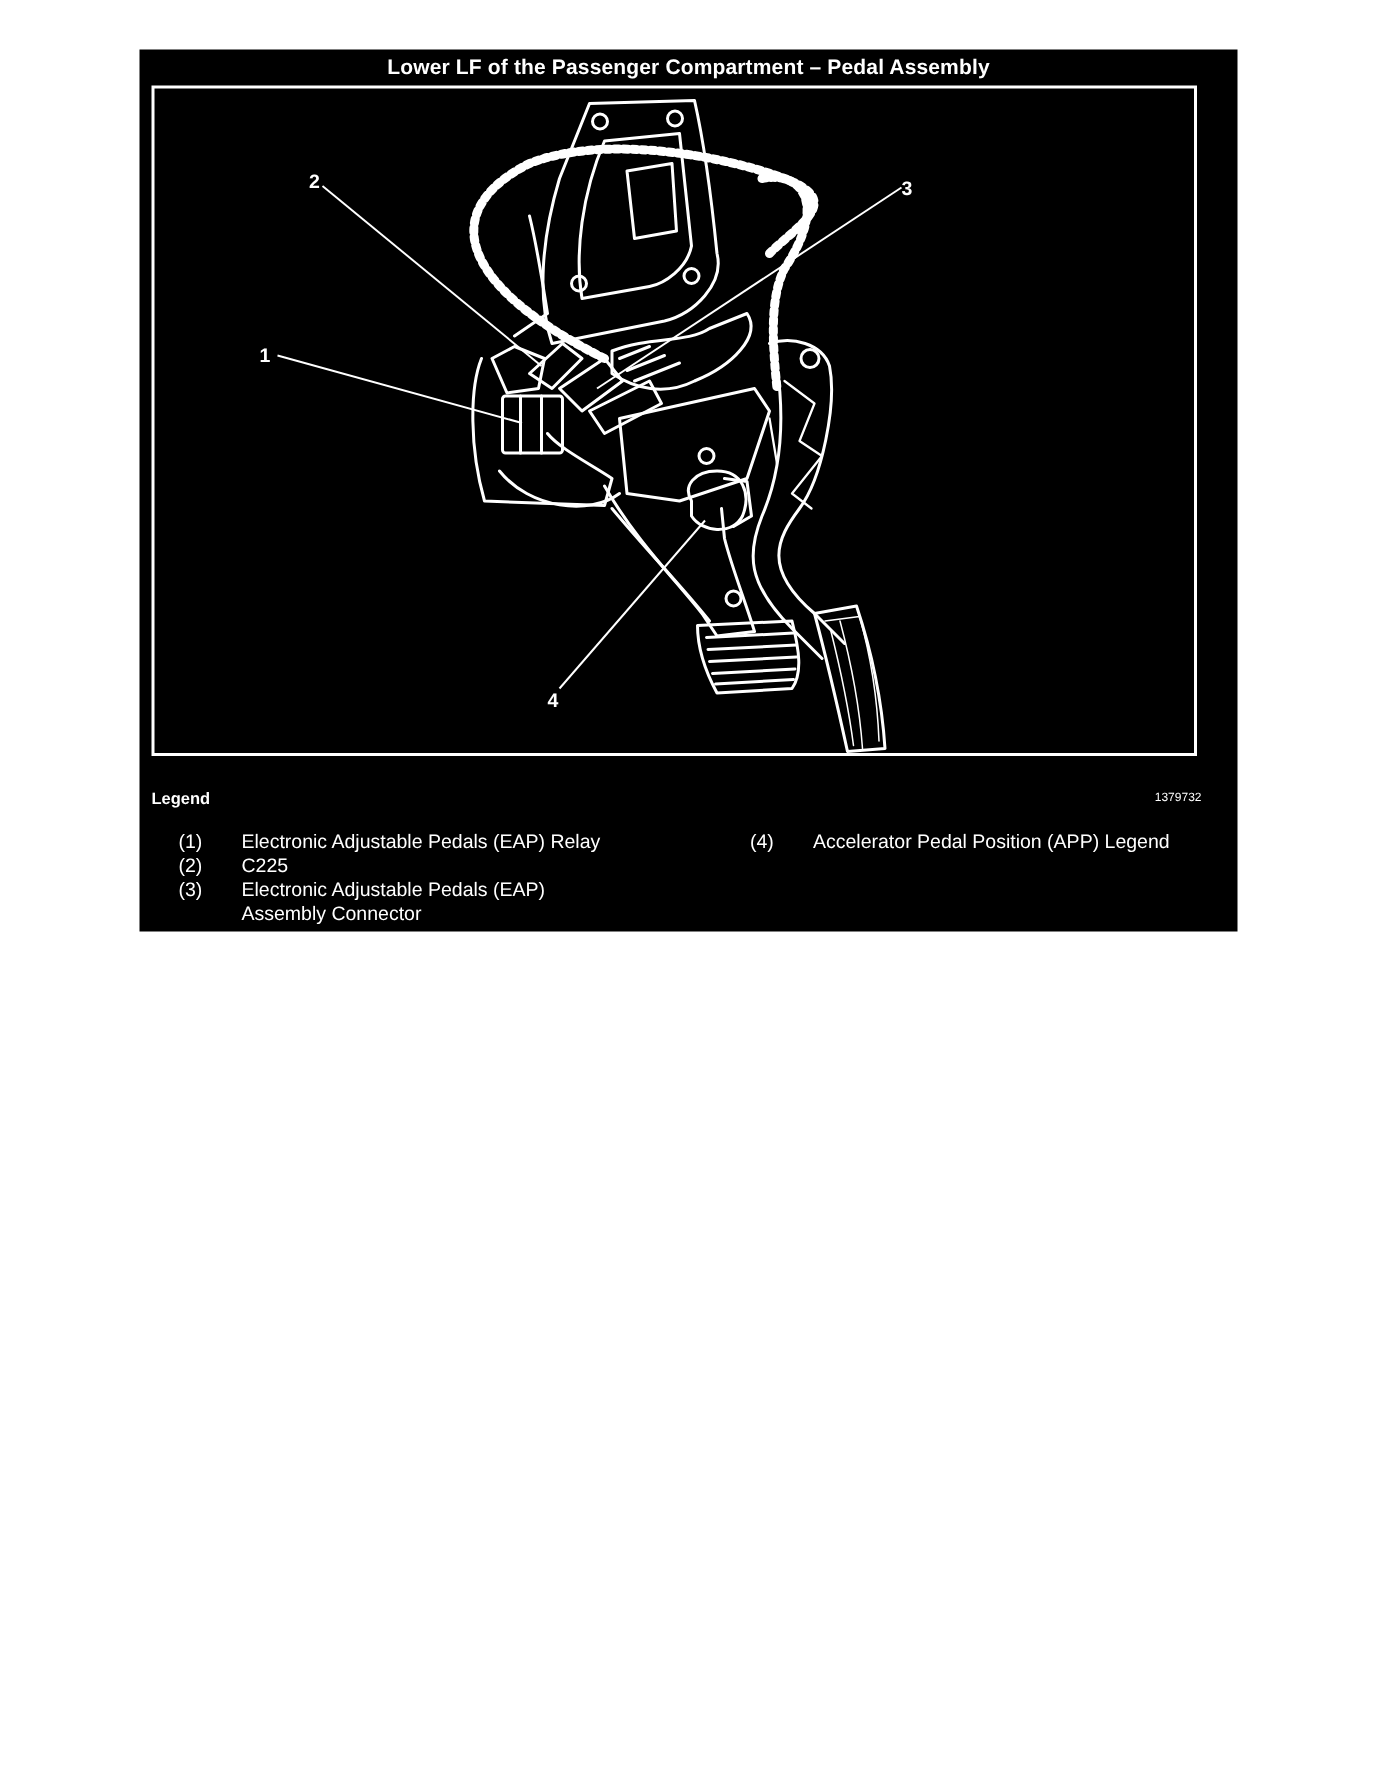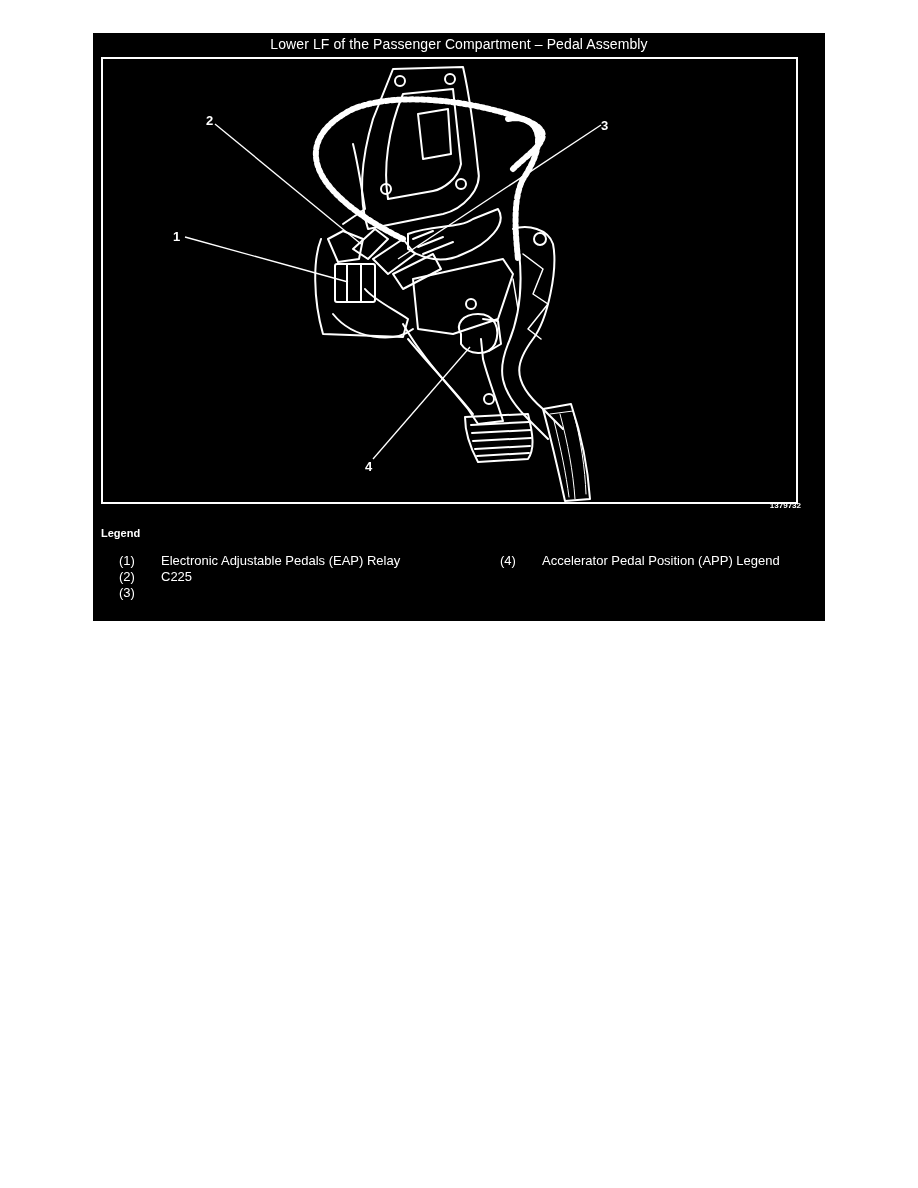--- a/index.html
+++ b/index.html
@@ -3,29 +3,29 @@
   <meta charset="utf-8">
   <style>
     html, body { margin: 0; padding: 0; background: #ffffff; }
     body { width: 918px; height: 1188px; position: relative; font-family: "Liberation Sans", sans-serif; }
     .panel {
       position: absolute; left: 93px; top: 33px; width: 732px; height: 588px;
       background: #000000; color: #ffffff;
     }
     .panel-title {
       position: absolute; left: 0; top: 3px; width: 100%; text-align: center;
-      font-weight: normal; font-size: 14px; letter-spacing: 0.1px;
+      font-weight: bold; font-size: 14px; letter-spacing: 0.1px;
     }
     .figure-frame {
       position: absolute; left: 8px; top: 24px; width: 697px; height: 447px;
       border: 2px solid #ffffff; box-sizing: border-box;
     }
     .figure-svg { position: absolute; left: 0; top: 0; width: 693px; height: 443px; }
     .figure-id {
-      position: absolute; right: 24px; top: 468px; font-size: 8px; color: #ffffff; font-weight: bold;
+      position: absolute; right: 24px; top: 494px; font-size: 8px; color: #ffffff;
     }
     .legend-heading {
       position: absolute; left: 8px; top: 494px; font-weight: bold; font-size: 11px;
     }
     .legend-col { position: absolute; top: 520px; font-size: 13px; line-height: 16px; }
     .legend-col.left { left: 26px; }
     .legend-col.right { left: 407px; }
     .legend-item { display: flex; }
     .legend-num { width: 42px; flex: none; }
     .legend-text { white-space: pre-line; }
@@ -113,20 +113,22 @@
     <div class="legend-item">
       <span class="legend-num">(1)</span>
       <span class="legend-text">Electronic Adjustable Pedals (EAP) Relay</span>
     </div>
     <div class="legend-item">
       <span class="legend-num">(2)</span>
       <span class="legend-text">C225</span>
     </div>
     <div class="legend-item">
       <span class="legend-num">(3)</span>
+      <span class="legend-text">Electronic Adjustable Pedals (EAP)
+Assembly Connector</span>
     </div>
   </div>
 
   <div class="legend-col right">
     <div class="legend-item">
       <span class="legend-num">(4)</span>
       <span class="legend-text">Accelerator Pedal Position (APP) Legend</span>
     </div>
   </div>
 </div>

